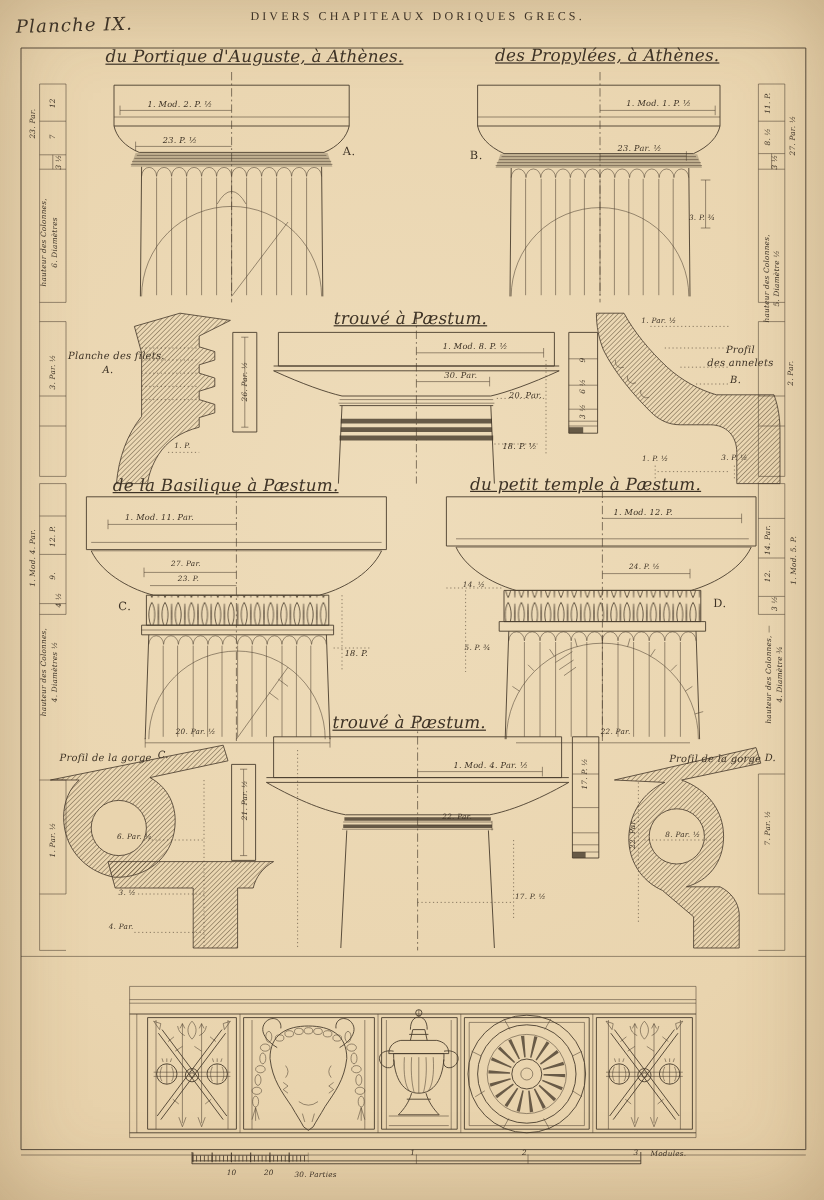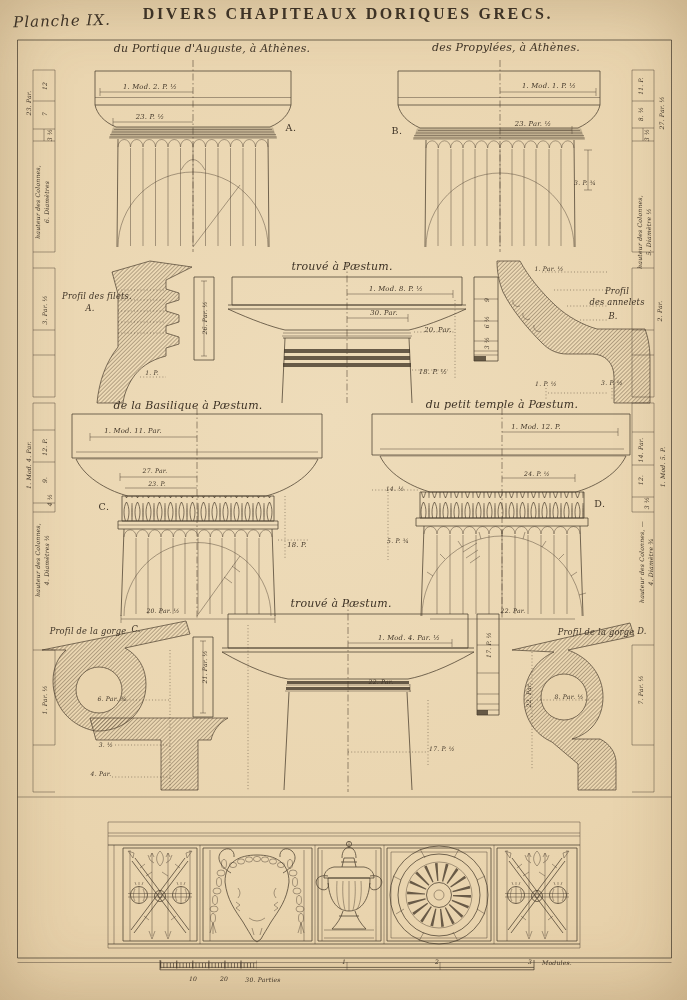--- a/index.html
+++ b/index.html
@@ -12,27 +12,27 @@
   .thin{stroke-width:.45px;}
   .dt{stroke-dasharray:1 2.2;stroke-width:.5px;}
   .ax{stroke-dasharray:7 2.5 1.5 2.5;stroke-width:.55px;}
   .dk{fill:#453a2b;stroke:none;opacity:.8;}
   .sh{fill:#453a2b;stroke:none;opacity:.25;}
   .hh{fill:url(#h45);stroke:#4a3d2e;stroke-width:.7px;}
   .pet{stroke-dasharray:2 6.05;stroke-width:18px;opacity:.8;}
   .lbl{position:absolute;transform:translate(-50%,-50%);font:italic 6.8px "DejaVu Serif",serif;
        color:#3e3326;white-space:nowrap;letter-spacing:.2px;}
   .rot{transform:translate(-50%,-50%) rotate(-90deg);}
-  .cap{font-size:11px;}
+  .cap{font-size:14px;text-decoration:underline;}
   .ltr{font-style:normal;font-size:9.5px;letter-spacing:.5px;}
   .prof{font-size:8.3px;}
   .tiny{font-size:6.1px;}
   .mh{line-height:8.5px;text-align:center;}
   .planche{font-size:15px;letter-spacing:1px;transform:translate(-50%,-50%) rotate(-1.5deg);}
-  .title{font-style:normal;font-weight:700;font-size:16px;letter-spacing:2.6px;
+  .title{font-style:normal;font-weight:400;font-size:10px;letter-spacing:2.6px;
          font-family:"Liberation Serif",serif;}
 </style>
 </head>
 <body>
 
 <div class="plate">
 
 <svg class="draw" width="687" height="1000" viewBox="0 0 687 1000">
   <defs>
     <pattern id="h45" width="2.8" height="2.8" patternUnits="userSpaceOnUse" patternTransform="rotate(45)">
@@ -298,29 +298,29 @@
   </g>
 </svg>
 
 <div class="lbl planche" style="left:62px;top:21px">Planche IX.</div>
 <div class="lbl title" style="left:348px;top:14px">DIVERS CHAPITEAUX DORIQUES GRECS.</div>
 
 <div class="lbl cap" style="left:212px;top:48px">du Portique d'Auguste, à Athènes.</div>
 <div class="lbl cap" style="left:506px;top:47px">des Propylées, à Athènes.</div>
 <div class="lbl cap" style="left:342px;top:266px">trouvé à Pæstum.</div>
 <div class="lbl cap" style="left:188px;top:405px">de la Basilique à Pæstum.</div>
-<div class="lbl cap" style="left:502px;top:404px">du petit temple à Pæstum.</div>
+<div class="lbl cap" style="left:488px;top:404px">du petit temple à Pæstum.</div>
 <div class="lbl cap" style="left:341px;top:603px">trouvé à Pæstum.</div>
 
 <div class="lbl ltr" style="left:291px;top:127px">A.</div>
 <div class="lbl ltr" style="left:397px;top:130px">B.</div>
 <div class="lbl ltr" style="left:104px;top:506px">C.</div>
 <div class="lbl ltr" style="left:600px;top:503px">D.</div>
 
-<div class="lbl prof" style="left:97px;top:296px">Profil des filets.</div>
+<div class="lbl prof" style="left:97px;top:296px">Planche des filets.</div>
 <div class="lbl prof" style="left:90px;top:308px">A.</div>
 <div class="lbl prof" style="left:617px;top:291px">Profil</div>
 <div class="lbl prof" style="left:617px;top:302px">des annelets</div>
 <div class="lbl prof" style="left:613px;top:316px">B.</div>
 <div class="lbl prof" style="left:88px;top:631px">Profil de la gorge</div>
 <div class="lbl prof" style="left:136px;top:629px">C.</div>
 <div class="lbl prof" style="left:596px;top:632px">Profil de la gorge</div>
 <div class="lbl prof" style="left:642px;top:631px">D.</div>
 
 <div class="lbl" style="left:150px;top:87px">1. Mod. 2. P. ½</div>

